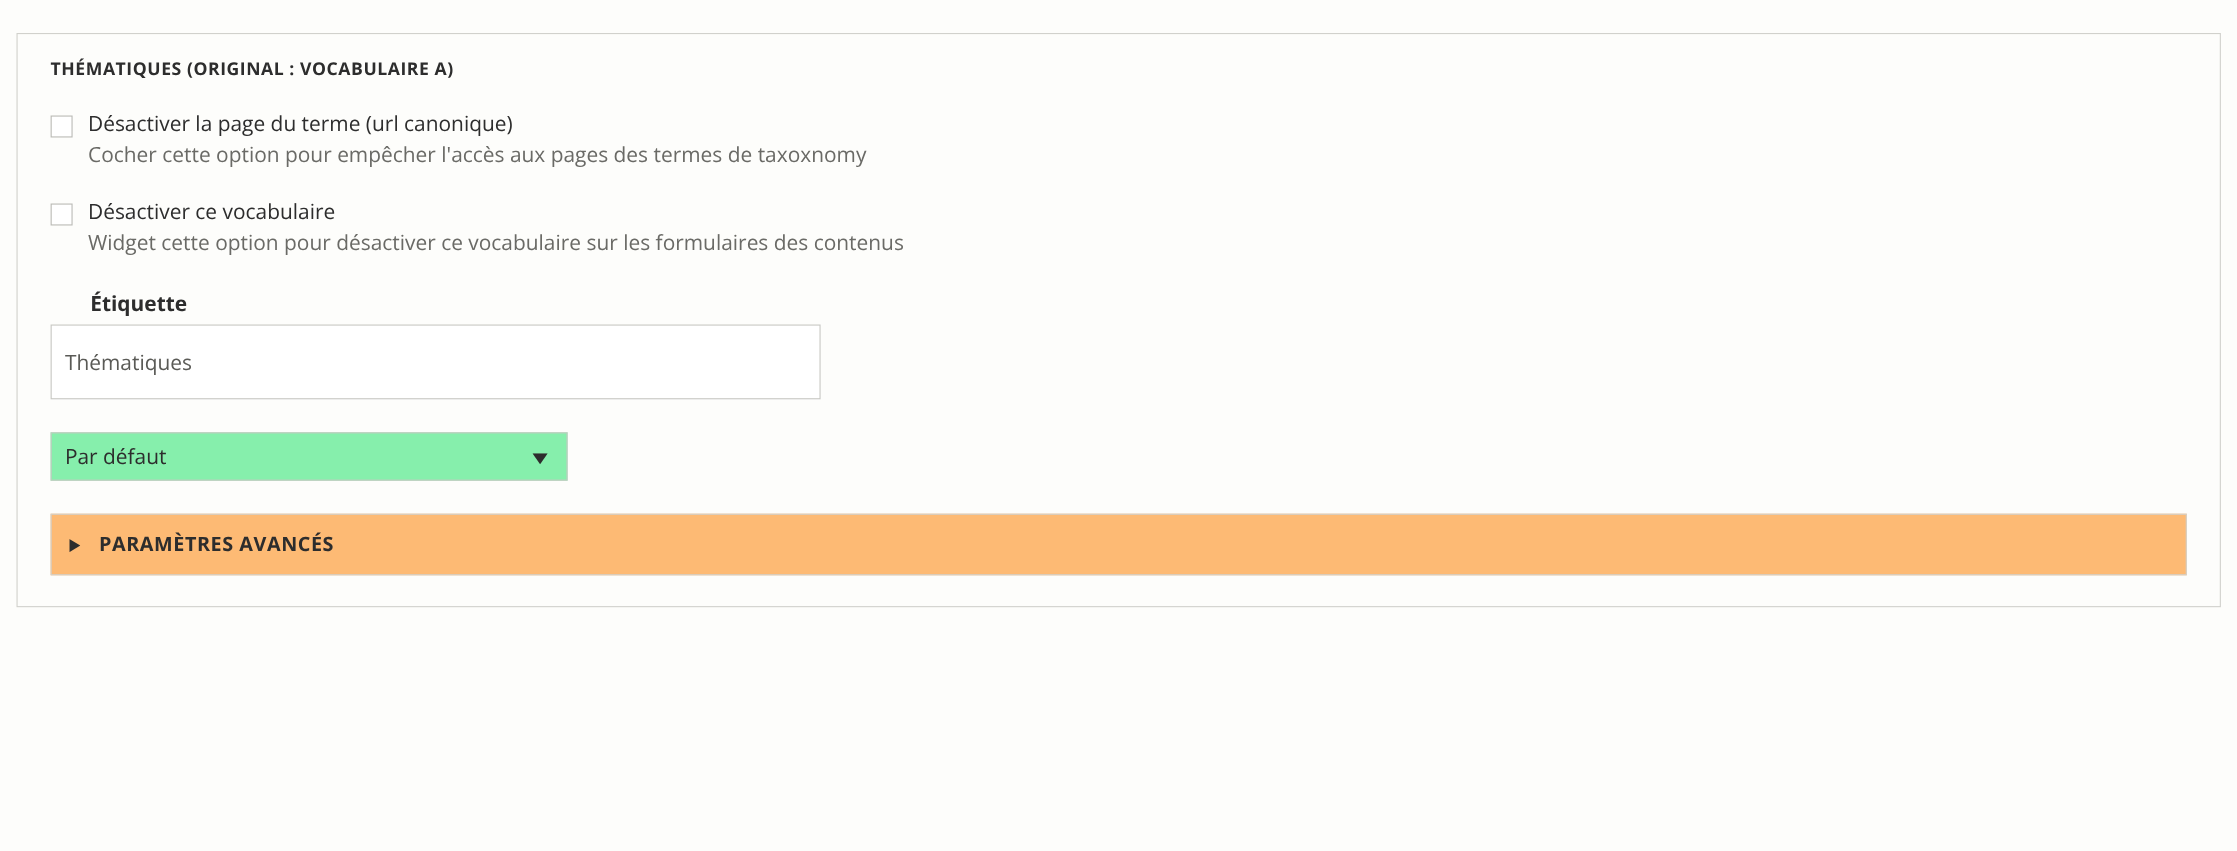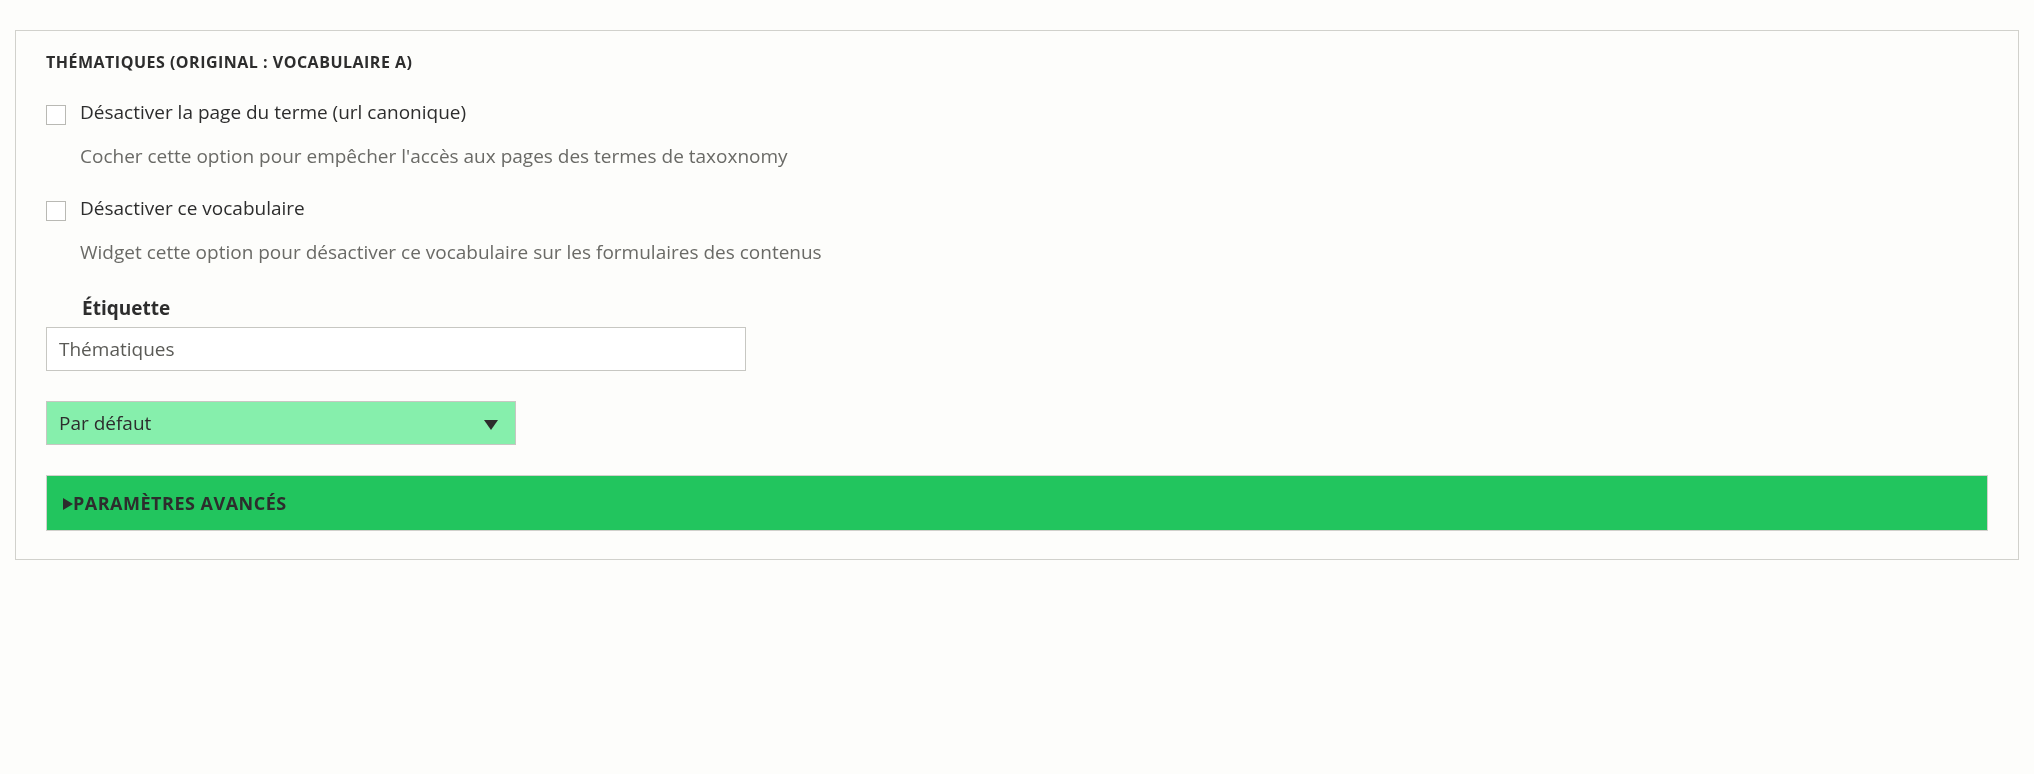--- a/index.html
+++ b/index.html
@@ -39,39 +39,39 @@
       flex-shrink: 0;
     }
     .checkbox-label {
       font-size: 19px;
       color: #2d2d2d;
       cursor: pointer;
     }
     .helper-text {
       color: #6a6a66;
       font-size: 19px;
-      margin-top: 18px;
+      margin-top: 2px;
       margin-left: 34px;
     }
     .field-group {
       margin-top: 30px;
     }
     .field-label {
       font-weight: 700;
       font-size: 19px;
       display: block;
       margin-bottom: 6px;
       margin-left: 36px;
     }
     .text-input {
       border: 1px solid #c7c7c2;
       background: #fff;
       color: #5a5a56;
       font-size: 19px;
-      padding: 8px 12px;
+      padding: 20px 12px;
       width: 700px;
       max-width: 100%;
       font-family: inherit;
     }
     .select-wrap {
       position: relative;
       width: 470px;
       max-width: 100%;
     }
     .select-input {
@@ -89,25 +89,25 @@
     .select-arrow {
       position: absolute;
       right: 18px;
       top: 50%;
       transform: translateY(-50%);
       pointer-events: none;
     }
     .details-bar {
       margin-top: 30px;
       border: 1px solid #d1d1cc;
-      background: #22c55e;
+      background: #fdba74;
       padding: 14px 16px;
       display: flex;
       align-items: center;
-      gap: 0;
+      gap: 17px;
       cursor: pointer;
     }
     .details-title {
       font-weight: 700;
       letter-spacing: 0.5px;
       font-size: 18px;
     }
   </style>
 </head>
 <body>

